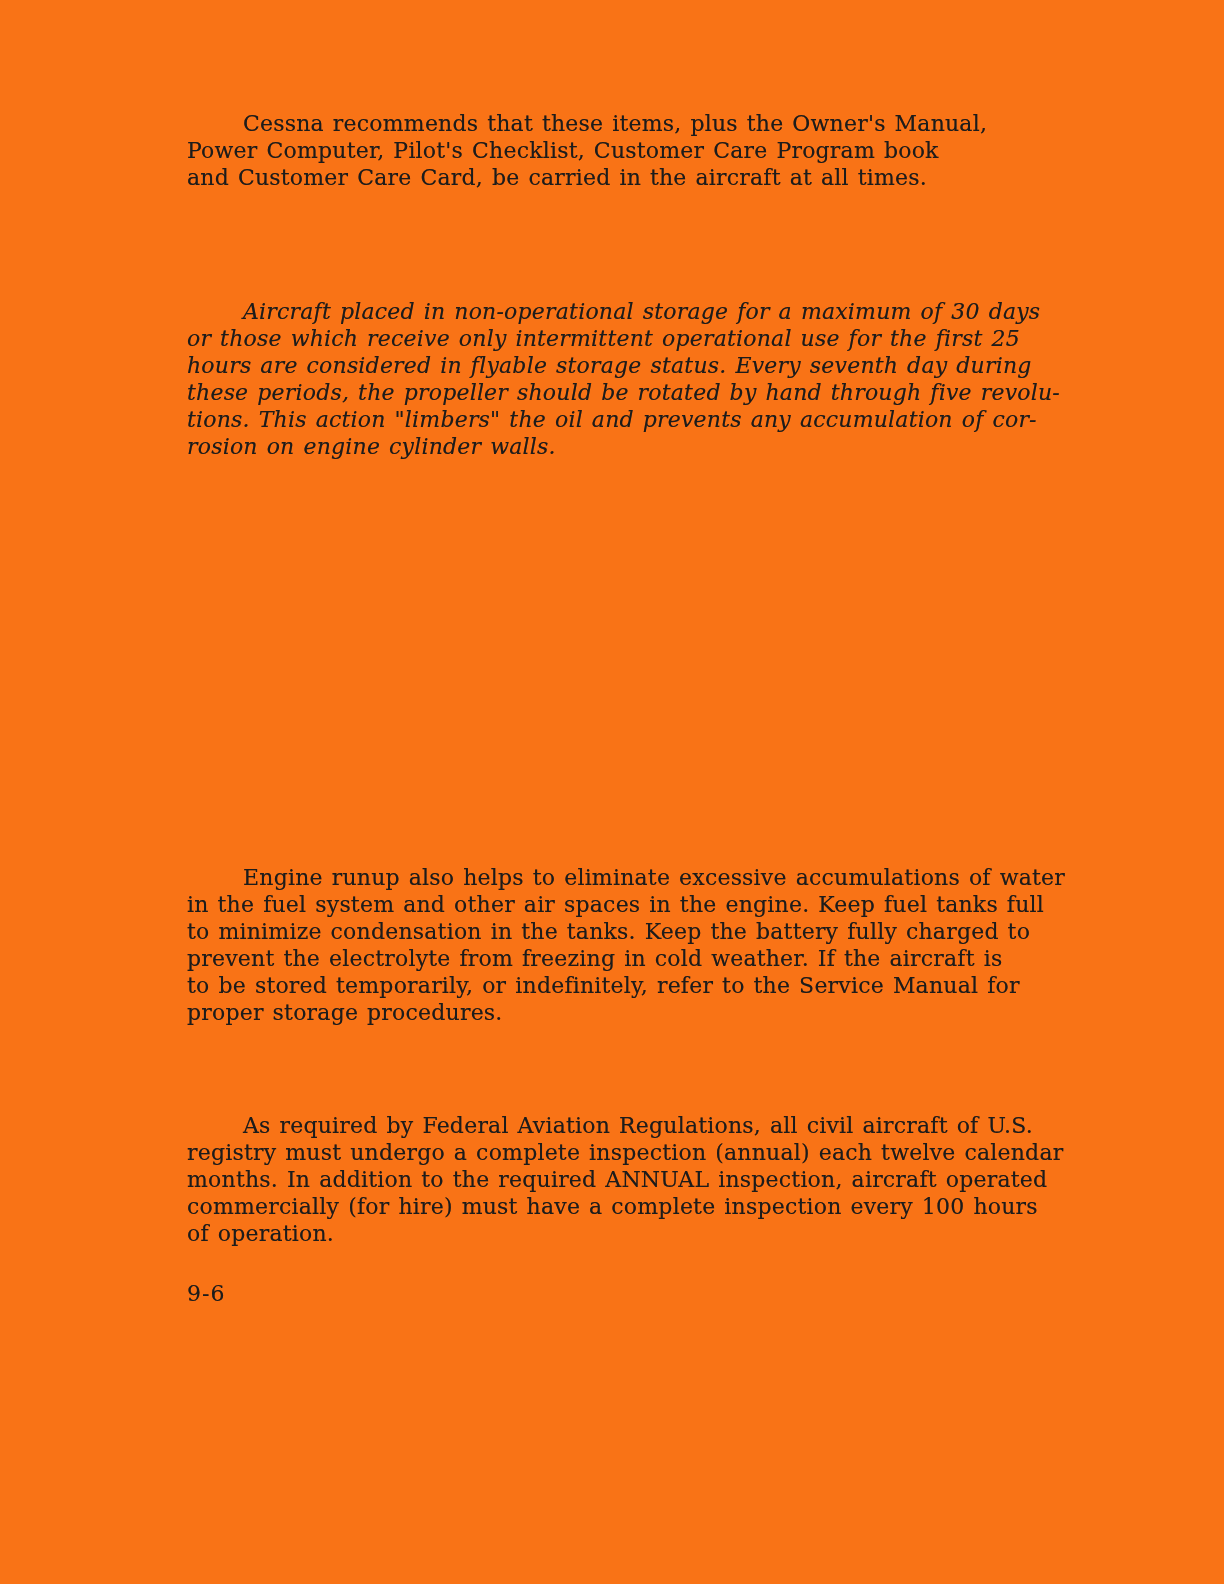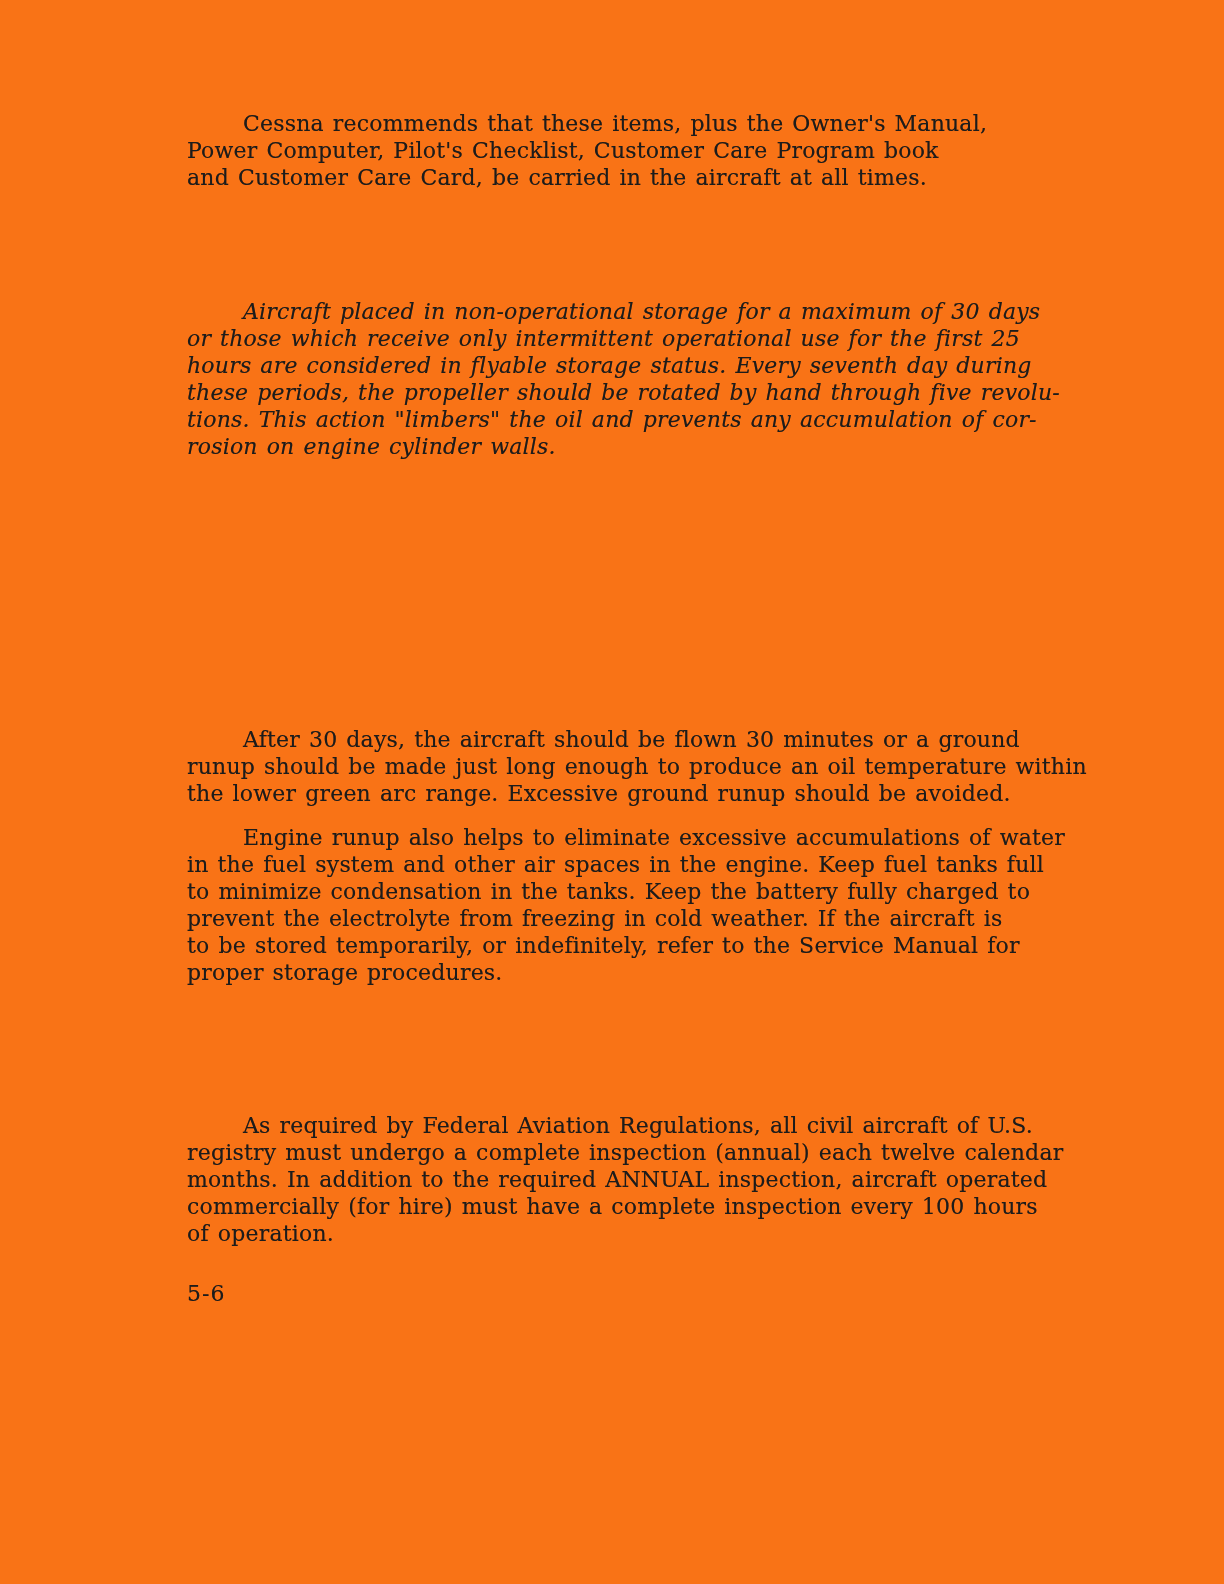--- a/index.html
+++ b/index.html
@@ -25,21 +25,21 @@
     color: #1c1c1c;
     white-space: pre-line;       
     text-indent: 56px;           
     letter-spacing: 0.2px;
     word-spacing: 0.08em;
     text-shadow: 0 0 0.6px rgba(20,20,20,0.45); 
   }
   .para.p1 { top: 110px; }
   .para.p2 { top: 298px; font-style: italic; }
   .para.p3 { top: 726px; }
-  .para.p4 { top: 824px; }
+  .para.p4 { top: 864px; }
   .para.p5 { top: 1112px; }
   .pagenum {
     position: absolute;
     left: 187px;
     top: 1280px;
     margin: 0;
     font-size: 22px;
     line-height: 27px;
     color: #1c1c1c;
     letter-spacing: 1px;
@@ -54,31 +54,28 @@
 Power Computer, Pilot's Checklist, Customer Care Program book
 and Customer Care Card, be carried in the aircraft at all times.</p>
 
   <p class="para p2">Aircraft placed in non-operational storage for a maximum of 30 days
 or those which receive only intermittent operational use for the first 25
 hours are considered in flyable storage status.  Every seventh day during
 these periods, the propeller should be rotated by hand through five revolu-
 tions.  This action "limbers" the oil and prevents any accumulation of cor-
 rosion on engine cylinder walls.</p>
 
-  <p class="para p3">After 30 days, the aircraft should be flown 30 minutes or a ground
-runup should be made just long enough to produce an oil temperature within
-the lower green arc range.  Excessive ground runup should be avoided.</p>
 
   <p class="para p4">Engine runup also helps to eliminate excessive accumulations of water
 in the fuel system and other air spaces in the engine.  Keep fuel tanks full
 to minimize condensation in the tanks.  Keep the battery fully charged to
 prevent the electrolyte from freezing in cold weather.  If the aircraft is
 to be stored temporarily, or indefinitely, refer to the Service Manual for
 proper storage procedures.</p>
 
   <p class="para p5">As required by Federal Aviation Regulations, all civil aircraft of U.S.
 registry must undergo a complete inspection (annual) each twelve calendar
 months.  In addition to the required ANNUAL inspection, aircraft operated
 commercially (for hire) must have a complete inspection every 100 hours
 of operation.</p>
 
-  <div class="pagenum">5-6</div>
+  <div class="pagenum">9-6</div>
 </div>
 
 </body></html>

